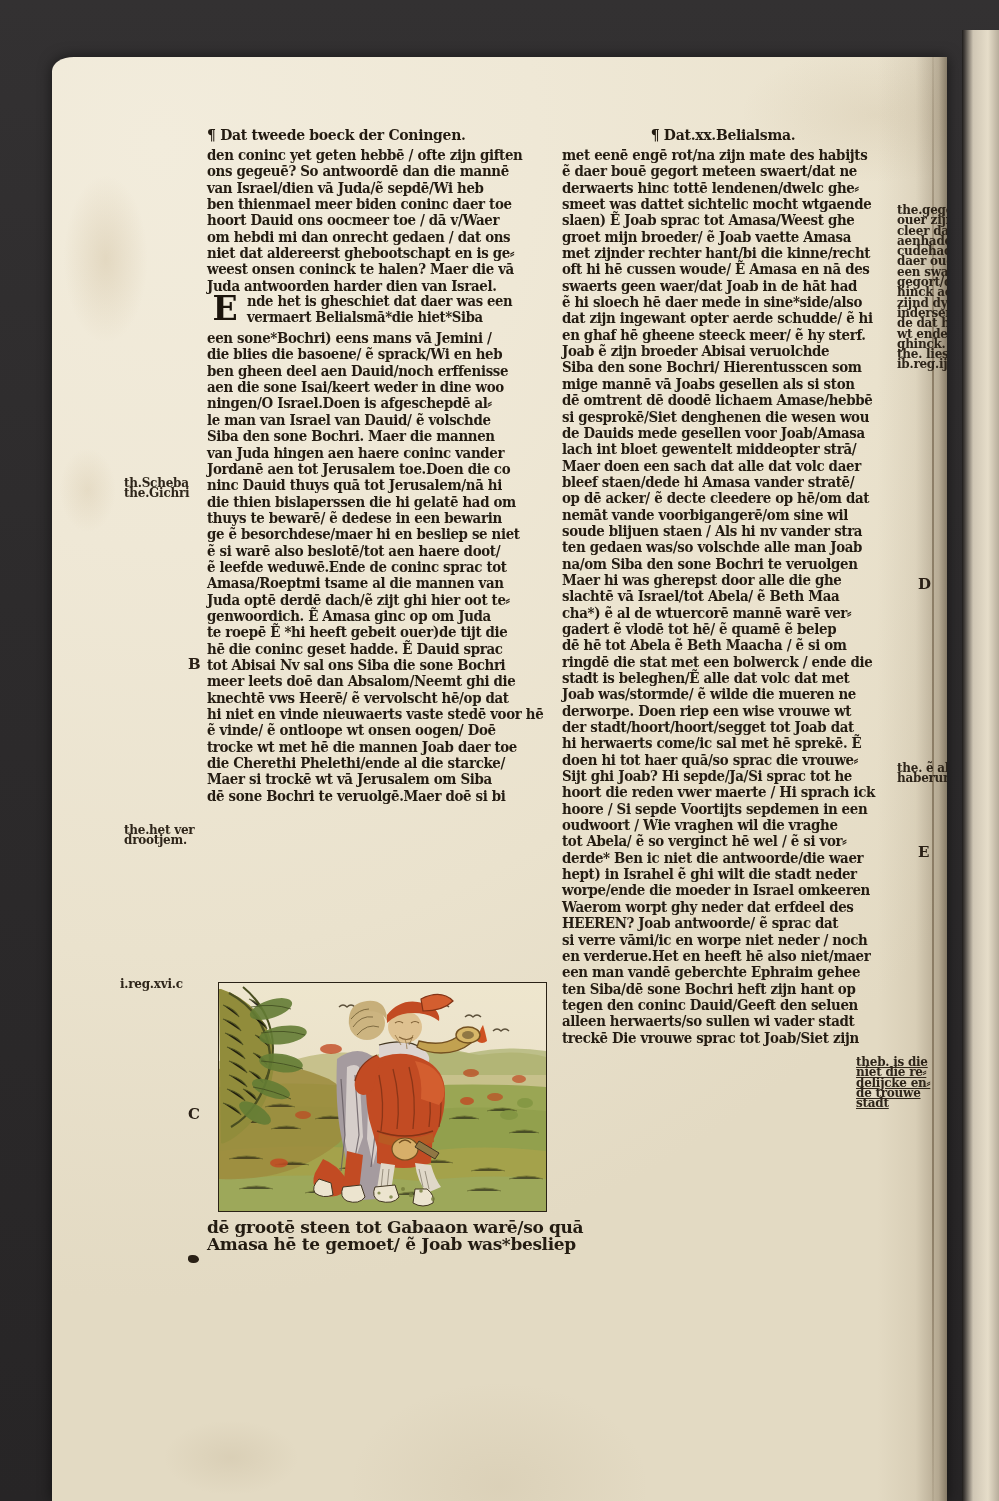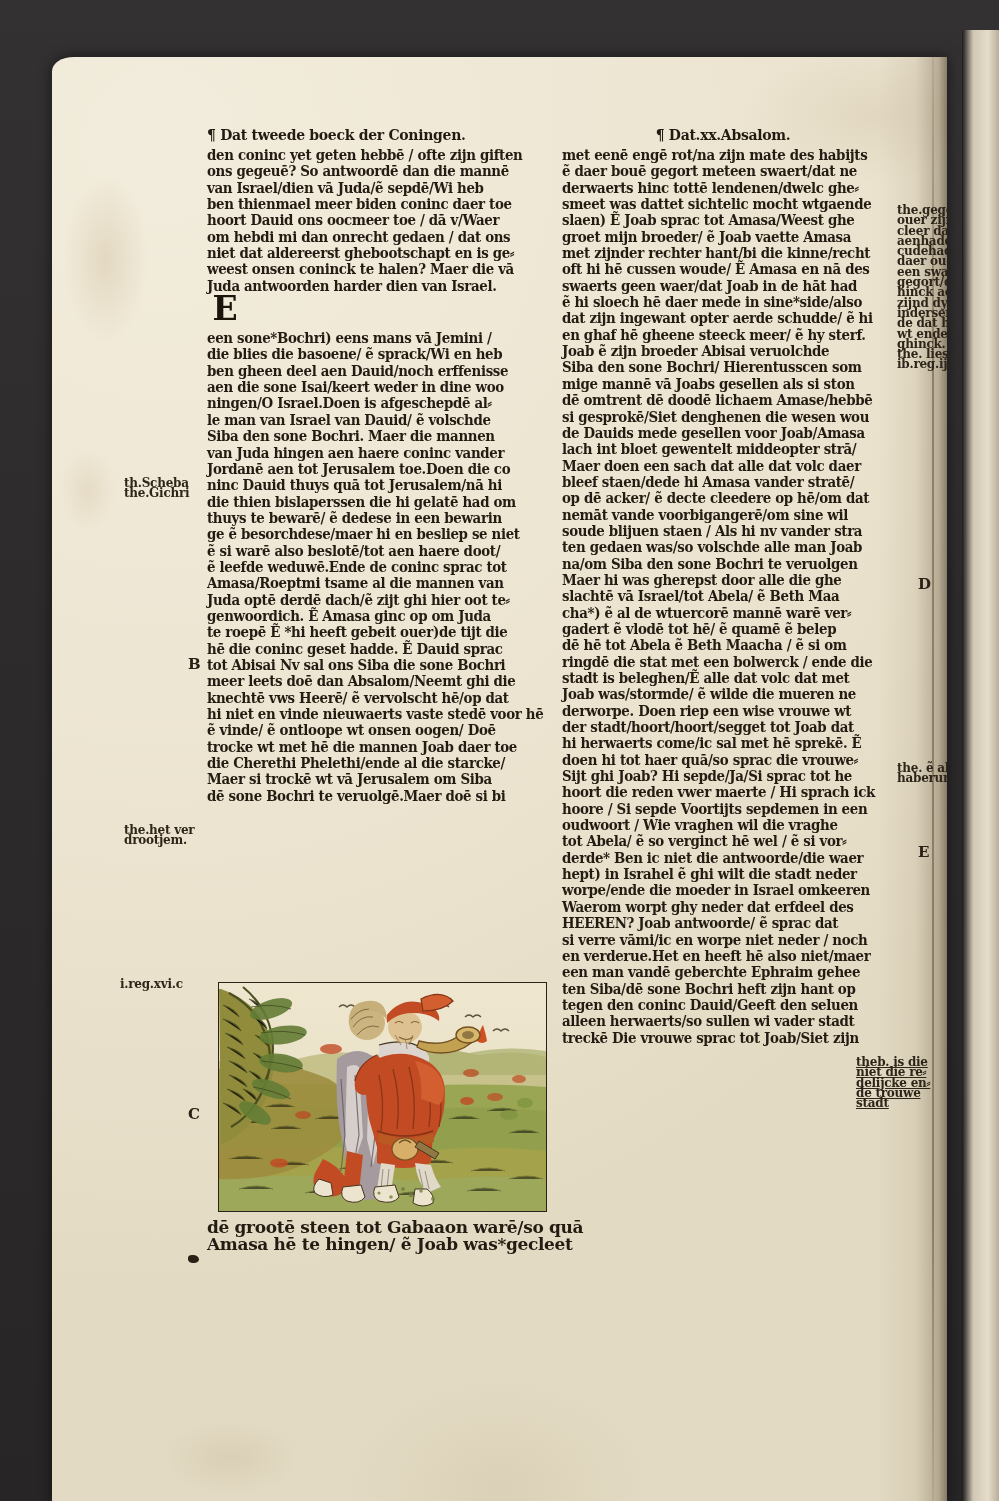--- a/index.html
+++ b/index.html
@@ -215,20 +215,24 @@
         <div class="body-line">van Israel/dien vā Juda/ẽ sepdē/Wi heb</div>
         <div class="body-line">ben thienmael meer biden coninc  daer toe</div>
         <div class="body-line">hoort Dauid ons oocmeer toe / dā v/Waer</div>
         <div class="body-line">om hebdi mi dan onrecht gedaen / dat ons</div>
         <div class="body-line">niet dat aldereerst ghebootschapt en is ge⸗</div>
         <div class="body-line">weest onsen coninck te halen? Maer die vā</div>
         <div class="body-line">Juda antwoorden harder dien van Israel.</div>
       </div>
     <div class="dropcap-wrap">
       <div class="dropcap">E</div>
+      <div class="dropcap-lines" id="lc-dropcap-first">
+          <div class="body-line">nde het is gheschiet dat daer was een</div>
+          <div class="body-line">vermaert Belialsmā*die hiet*Siba</div>
+        </div>
     </div>
     <div id="lc-body">
         <div class="body-line">een sone*Bochri) eens mans vā Jemini /</div>
         <div class="body-line">die blies die basoene/ ẽ sprack/Wi en heb</div>
         <div class="body-line">ben gheen deel aen Dauid/noch erffenisse</div>
         <div class="body-line">aen die sone Isai/keert weder in dine woo</div>
         <div class="body-line">ningen/O Israel.Doen is afgeschepdē al⸗</div>
         <div class="body-line">le man van Israel van Dauid/ ẽ volschde</div>
         <div class="body-line">Siba den sone Bochri. Maer die mannen</div>
         <div class="body-line">van Juda hingen aen haere coninc vander</div>
@@ -476,25 +480,25 @@
       </g>
 
       <rect x="0" y="0" width="327" height="228" fill="#c9a96a" opacity=".07"></rect>
     </svg>
   </div>
 
   <div id="ink-blot"></div>
 
   <div id="lc-caption">
       <div class="caption-line" style="top: 1160px;">dē grootē steen tot Gabaaon warē/so quā</div>
-      <div class="caption-line" style="top: 1177px;">Amasa hē te hingen/ ẽ Joab was*gecleet</div>
+      <div class="caption-line" style="top: 1177px;">Amasa hē te gemoet/ ẽ Joab was*besliep</div>
     </div>
 
   <div id="col-right" class="col">
-    <div class="col-head">¶ Dat.xx.Absalom.</div>
+    <div class="col-head">¶ Dat.xx.Belialsma.</div>
     <div id="rc-body">
         <div class="body-line">met eenē engē rot/na zijn mate des habijts</div>
         <div class="body-line">ẽ daer bouē gegort meteen swaert/dat ne</div>
         <div class="body-line">derwaerts hinc tottē lendenen/dwelc ghe⸗</div>
         <div class="body-line">smeet was dattet sichtelic mocht wtgaende</div>
         <div class="body-line">slaen) Ẽ Joab sprac tot Amasa/Weest ghe</div>
         <div class="body-line">groet mijn broeder/ ẽ Joab vaette Amasa</div>
         <div class="body-line">met zijnder rechter hant/bi die kinne/recht</div>
         <div class="body-line">oft hi hē cussen woude/ Ẽ Amasa en nā des</div>
         <div class="body-line">swaerts geen waer/dat Joab in de hāt had</div>

